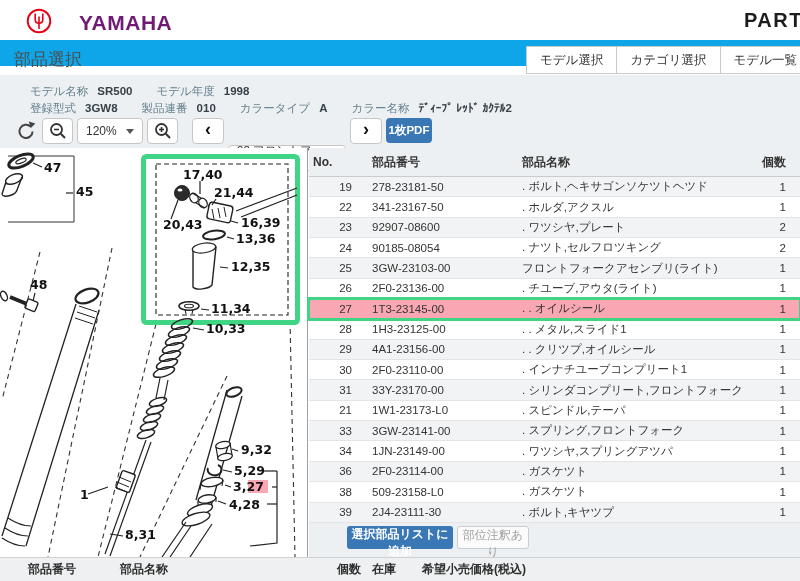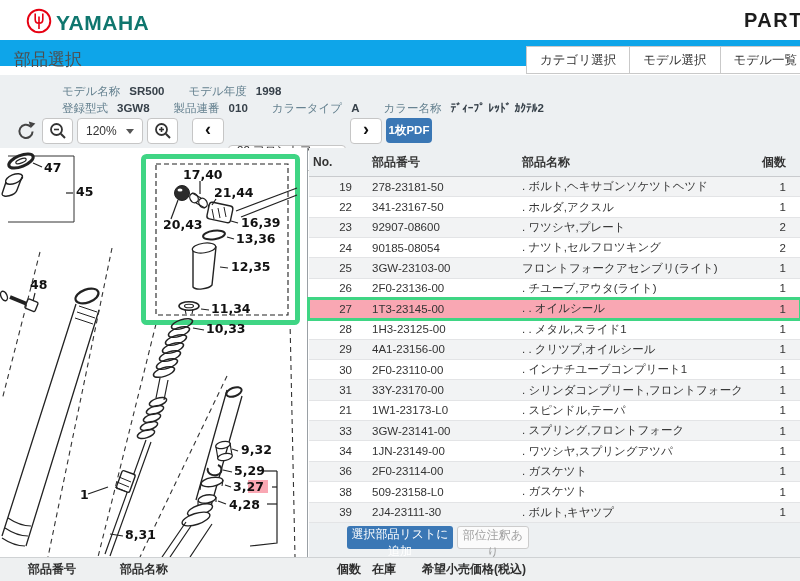--- a/index.html
+++ b/index.html
@@ -3,34 +3,34 @@
 <meta charset="utf-8">
 <style>
   * { margin:0; padding:0; box-sizing:border-box; }
   html,body { width:800px; height:581px; }
   body { position:relative; overflow:hidden; background:#fff;
          font-family:"Liberation Sans", sans-serif; color:#333; }
 
   
   #topbar { position:absolute; left:0; top:0; width:800px; height:40px; background:#fff; }
   .logo { position:absolute; left:26px; top:8px; display:flex; align-items:center; gap:4px; }
-  .logo-text { color:#0f766e; font-size:21px; font-weight:800; letter-spacing:.5px; }
+  .logo-text { color:#701a75; font-size:21px; font-weight:800; letter-spacing:.5px;margin-left:23px; }
   .parts-logo { position:absolute; left:744px; top:9px; font-size:20px; font-weight:800;
                 color:#1d1d1d; letter-spacing:1.5px; white-space:nowrap; }
 
   
   #titlebar { position:absolute; left:0; top:40px; width:800px; height:26px; background:#0ea5e9; }
   .page-title { position:absolute; left:14px; top:8px; font-size:17px; color:#4e4e4e; }
   .nav-buttons { position:absolute; left:527px; top:6px; height:28px; display:flex; }
   .nav-btn { background:#fff; border:1px solid #c9c9c9; margin-left:-1px; padding:0 13px;
              font-size:12.5px; color:#333; display:flex; align-items:center; white-space:nowrap; cursor:pointer; }
 
   
   #content { position:absolute; left:0; top:75px; width:800px; height:73px; background:#edf0f2; }
-  .model-info { position:absolute; left:30px; top:8px; font-size:11.5px; line-height:17px;margin-left:32px; }
+  .model-info { position:absolute; left:30px; top:8px; font-size:11.5px; line-height:17px; }
   .mi-row { white-space:nowrap; }
   .mi-label { color:#64808f; margin-right:9px; }
   .mi-value { color:#37414a; font-weight:bold; margin-right:24px; }
 
   
   .toolbar { position:absolute; left:14px; top:43px; height:27px; display:flex; align-items:flex-start; gap:4px; }
   .tb-btn { height:26px; background:#fff; border:1px solid #c6c6c6; border-radius:4px;
             display:flex; align-items:center; justify-content:center; cursor:pointer; }
   .icon-only { border:none; background:transparent; width:24px; }
   .w-zoom { width:31px; }
@@ -58,21 +58,21 @@
   .c2 { padding-left:15px; }
   .c1 { text-align:left; }
   .c4 { text-align:right; padding-right:14px; }
   .trow { height:20.35px; font-size:11.5px; background:#fff; border-bottom:1px solid #e3e4e6; cursor:pointer; }
   .trow .c1 { text-align:right; padding-right:5px; }
   .trow:nth-child(odd) { background:#f2f3f4; }
   .trow.hl { background:#f9a7b3; outline:3px solid #3fd584; outline-offset:-1px; position:relative; z-index:2; }
   .trow span { overflow:hidden; white-space:nowrap; }
 
   .add-btn { position:absolute; left:38px; top:378px; width:106px; height:23px; background:#3a77b5;
-             border:none; border-radius:3px; color:#fff; font-size:12px; font-weight:normal; cursor:pointer; }
+             border:none; border-radius:3px; color:#fff; font-size:12px; font-weight:bold; cursor:pointer; }
   .note-btn { position:absolute; left:148px; top:378px; width:72px; height:23px; background:#fbfbfb;
               border:1px solid #ccc; border-radius:3px; color:#a0a0a0; font-size:12px; }
 
   
   #footer { position:absolute; left:0; top:557px; width:800px; height:24px; background:#eef0f1;
             border-top:1px solid #cfd2d4; }
   #footer span { position:absolute; top:0; line-height:23px; font-size:12px; font-weight:bold; color:#2e2e2e; white-space:nowrap; }
 </style>
 </head>
 <body>
@@ -86,22 +86,22 @@
       </svg>
     </span>
     <span class="logo-text">YAMAHA</span>
   </div>
   <div class="parts-logo">PARTS</div>
 </div>
 
 <div id="titlebar">
   <div class="page-title">部品選択</div>
   <div class="nav-buttons" id="nav-buttons">
+      <div class="nav-btn">モデル選択</div>
       <div class="nav-btn">カテゴリ選択</div>
-      <div class="nav-btn">モデル選択</div>
       <div class="nav-btn">モデル一覧</div>
     </div>
 </div>
 
 <div id="content">
   <div class="model-info" id="model-info">
       <div class="mi-row"><span class="mi-label">モデル名称</span><span class="mi-value">SR500</span><span class="mi-label">モデル年度</span><span class="mi-value">1998</span></div>
       <div class="mi-row"><span class="mi-label">登録型式</span><span class="mi-value">3GW8</span><span class="mi-label">製品連番</span><span class="mi-value">010</span><span class="mi-label">カラータイプ</span><span class="mi-value">A</span><span class="mi-label">カラー名称</span><span class="mi-value">ﾃﾞｨｰﾌﾟ ﾚｯﾄﾞ ｶｸﾃﾙ2</span></div>
     </div>
   <div class="toolbar">

